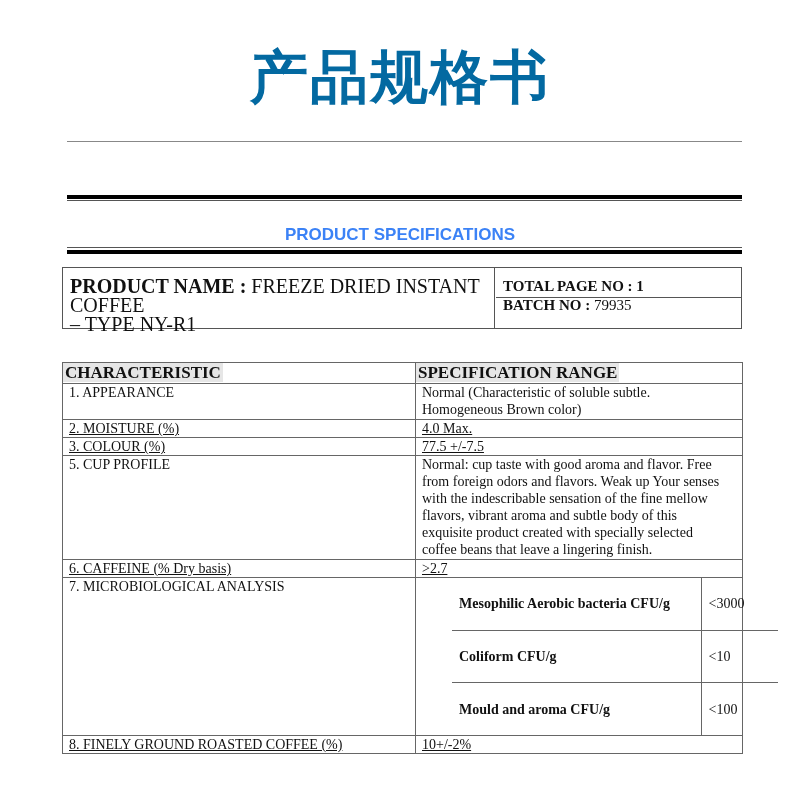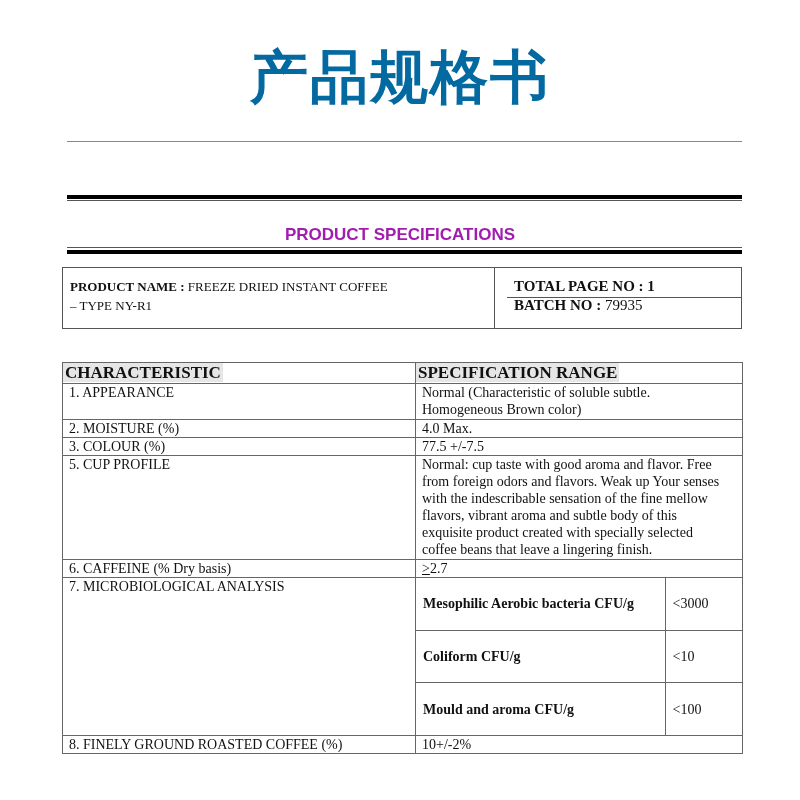--- a/index.html
+++ b/index.html
@@ -15,65 +15,65 @@
     .thin-rule {
       position: absolute; left: 67px; top: 141px; width: 675px; height: 1px; background: #888;
     }
     .double-rule-top { position: absolute; left: 67px; top: 195px; width: 675px; height: 7px; }
     .double-rule-top .thick { position: absolute; left: 0; top: 0; width: 100%; height: 4px; background: #000; }
     .double-rule-top .thin  { position: absolute; left: 0; top: 5px; width: 100%; height: 1px; background: #555; }
 
     .en-title {
       position: absolute; left: 0; top: 224px; width: 800px; height: 22px;
       text-align: center; font-family: "Liberation Sans", sans-serif;
-      font-weight: bold; font-size: 17px; line-height: 22px; color: #a21caf;
+      font-weight: bold; font-size: 17px; line-height: 22px; color: #3b82f6;
     }
     .double-rule-bottom { position: absolute; left: 67px; top: 247px; width: 675px; height: 8px; }
     .double-rule-bottom .thin  { position: absolute; left: 0; top: 0; width: 100%; height: 1px; background: #555; }
     .double-rule-bottom .thick { position: absolute; left: 0; top: 3px; width: 100%; height: 4px; background: #000; }
 
     
     .info-box {
       position: absolute; left: 62px; top: 267px; width: 680px; height: 62px;
       border: 1px solid #555;
     }
     .info-left {
       position: absolute; left: 0; top: 0; width: 432px; height: 100%;
       border-right: 1px solid #555; padding: 9px 6px 0 7px;
-      font-size: 13px; line-height: 19px;
+      font-size: 20px; line-height: 19px;
     }
     .info-right { position: absolute; left: 432px; top: 0; right: 0; height: 100%; }
     .info-right .cell {
-      position: absolute; left: 12px; right: 0; padding-left: 7px;
+      position: absolute; left: 1px; right: 0; padding-left: 7px;
       font-size: 15px; line-height: 19px;
     }
     .info-right .cell.top { top: 9px; height: 21px; border-bottom: 1px solid #555; }
     .info-right .cell.bottom { top: 28px; }
     b { font-weight: bold; }
 
     
     .spec {
       position: absolute; left: 62px; top: 362px; width: 680px;
       border-collapse: collapse; table-layout: fixed;
       font-size: 14px; line-height: 17px;
     }
     .spec td, .spec th { border: 1px solid #666; vertical-align: top; padding: 0 18px 0 6px; }
     .spec col.c1 { width: 353px; }
     .spec col.c2 { width: 327px; }
     .spec th {
       font-weight: bold; font-size: 17px; height: 21px; line-height: 20px;
       text-align: left; padding: 0;
     }
     .spec th span { background: #e6e6e6; padding: 0 2px; }
-    .spec tr.r18 td { height: 18px; }
+    .spec tr.r18 td { height: 18px; text-decoration: underline; }
     .spec tr.r36 td { height: 36px; }
     .spec tr.r104 td { height: 104px; }
     .spec .multi { white-space: normal; }
     .spec td.micro-cell { padding: 0; height: 157px; }
-    .sub { width: 100%; height: 157px; border-collapse: collapse; table-layout: fixed; }
+    .sub { width: 100%; height: 157px; border-collapse: collapse; table-layout: fixed; margin-left: 36px; }
     .sub td { border: none; border-bottom: 1px solid #666; padding: 0 0 0 7px; vertical-align: middle; height: 52px; font-size: 14px; }
     .sub tr:last-child td { border-bottom: none; }
     .sub td.name { font-weight: bold; width: 249px; border-right: 1px solid #666; }
     .ge { text-decoration: underline; }
   </style>
 </head>
 <body>
 
 <div class="cn-title">产品规格书</div>
 <div class="thin-rule"></div>

